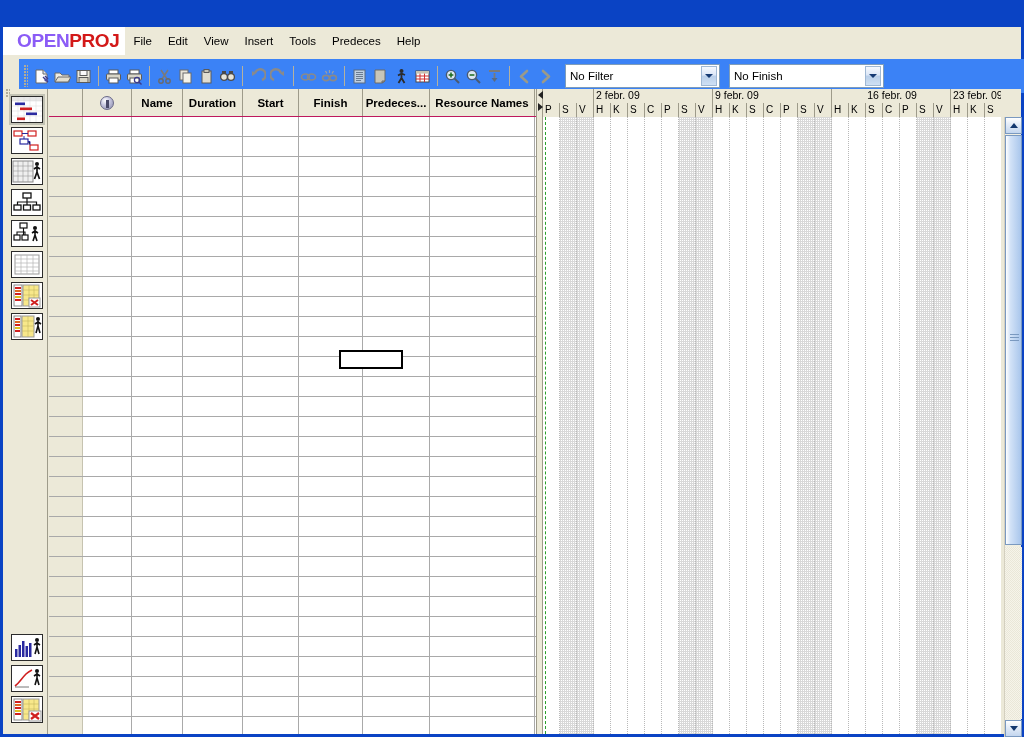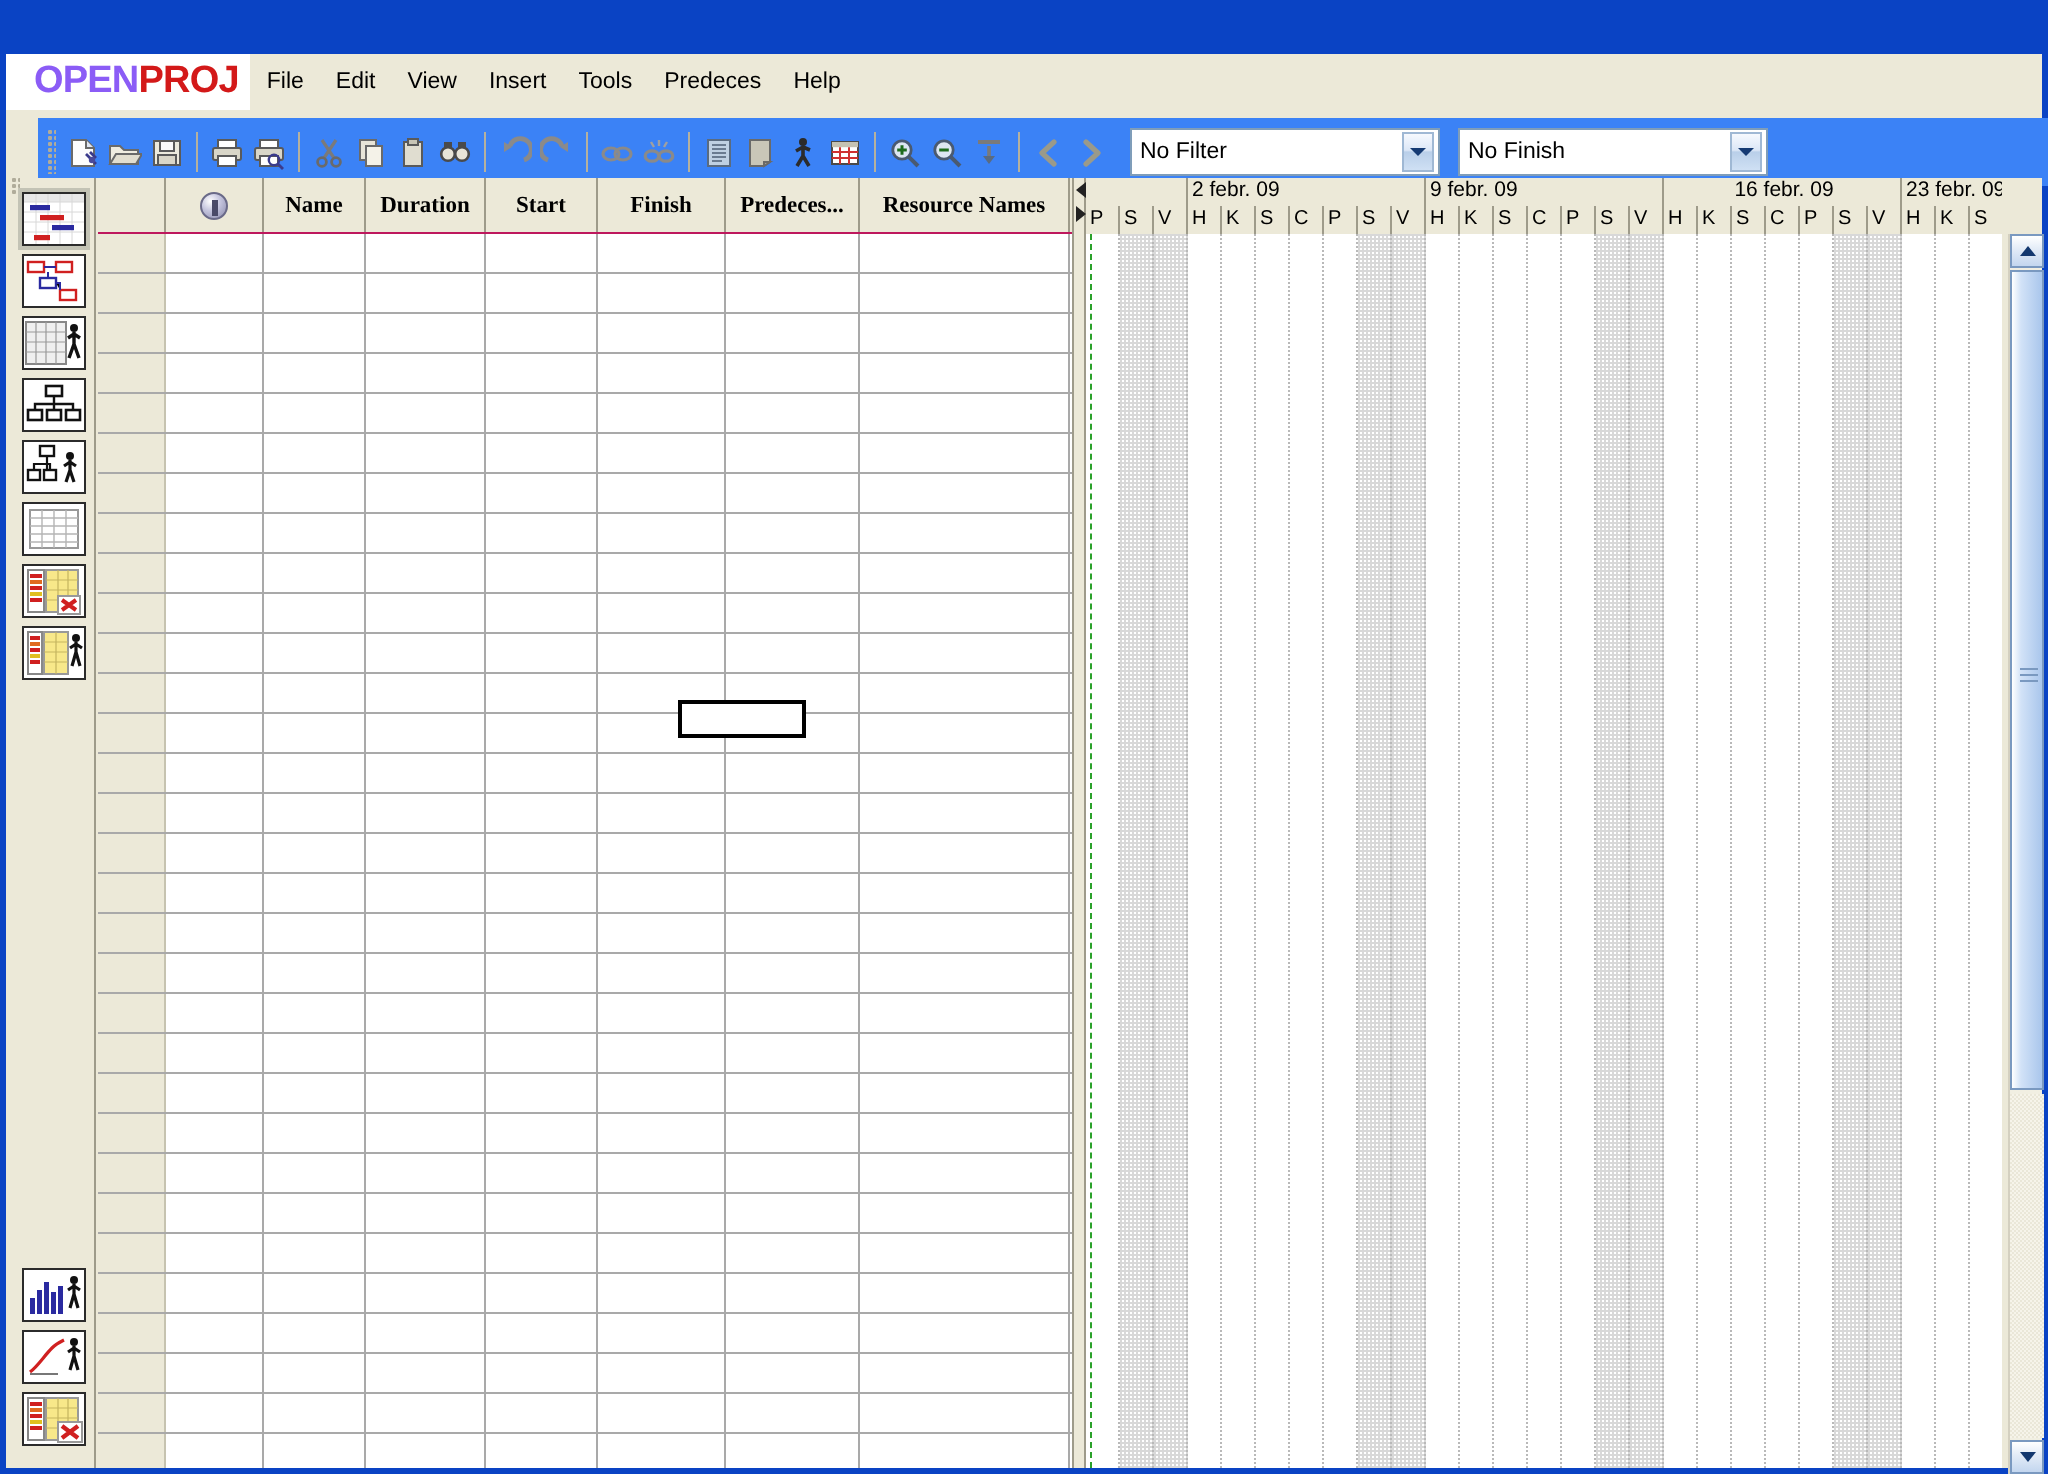--- a/index.html
+++ b/index.html
@@ -177,21 +177,20 @@
     width: 487px; height: 645px;
     background: #fff;
     overflow: hidden;
   }
   #table-header {
     position: absolute; left: 0; top: 0;
     width: 487px; height: 28px;
     background: #ece9d8;
     display: flex;
     border-bottom: 1px solid #be185d;
-    font-family: Liberation Serif, serif;
   }
   .thcell {
     height: 27px;
     display: flex; align-items: center; justify-content: center;
     font-weight: bold; font-size: 11.5px; color: #000;
     border-right: 1px solid #9e9b8a;
     background: #ece9d8;
     overflow: hidden; white-space: nowrap;
     flex: none;
   }

